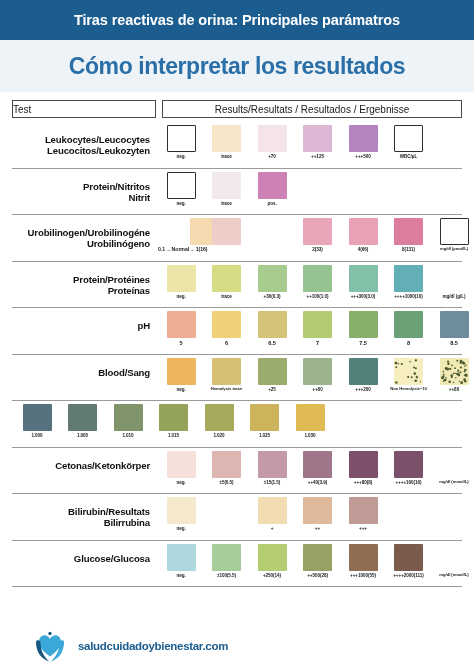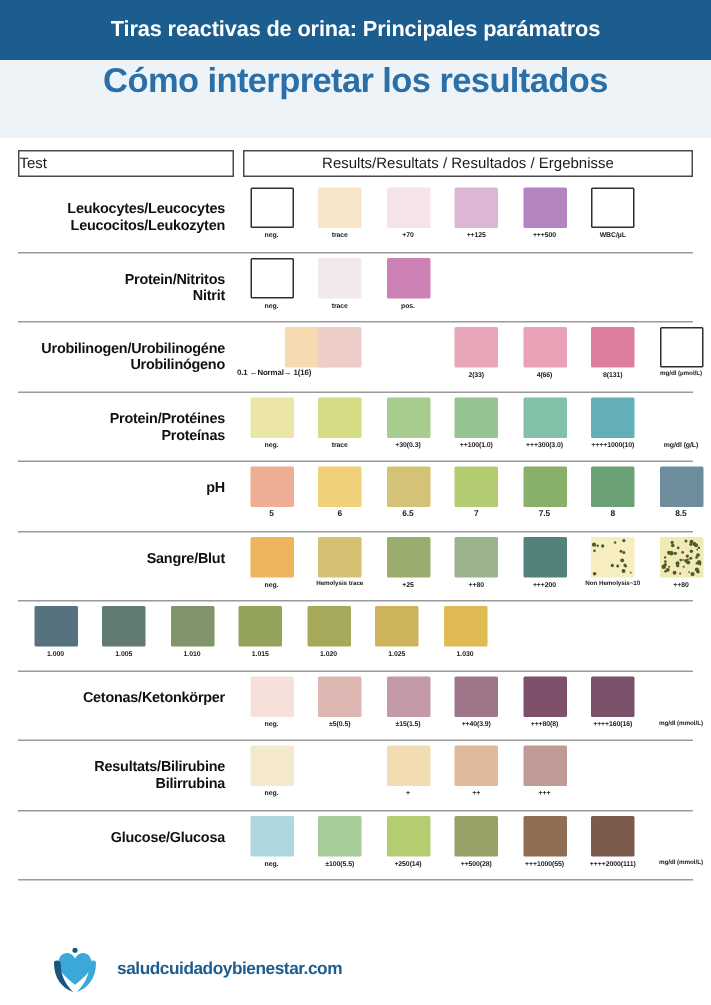--- a/index.html
+++ b/index.html
@@ -15,21 +15,21 @@
   .topbar {
     height:40px; background:#1c5d8f;
     display:flex; align-items:center; justify-content:center;
   }
   .topbar-title {
     color:#ffffff; font-size:14.5px; font-weight:bold;
     letter-spacing:-0.1px; white-space:nowrap;
   }
   .subbar {
     height:52px; background:#eef3f7;
-    display:flex; justify-content:center;
+    display:flex; align-items:center; justify-content:center;
   }
   .subbar-title {
     color:#2a6fa8; font-size:23px; font-weight:bold;
     letter-spacing:-0.4px; white-space:nowrap;
   }
 
   
   .table-wrap { padding:8px 12px 0 12px; }
 
   .head-row { display:flex; gap:6px; height:18px; margin-bottom:4px; }
@@ -262,21 +262,21 @@
               <div class="caption big">8</div>
             </div>
             <div class="cell" style="left: 275px;">
               <div class="chip" style="background: rgb(110, 141, 156);"></div>
               <div class="caption big">8.5</div>
             </div>
           </div>
         </div>
         <div class="row">
           <div class="row-label">
-            <span>Sangre/Blut</span>
+            <span>Blood/Sang</span>
           </div>
           <div class="swatches">
             <div class="cell" style="left: 2px;">
               <div class="chip" style="background: rgb(238, 180, 94);"></div>
               <div class="caption">neg.</div>
             </div>
             <div class="cell" style="left: 47.5px;">
               <div class="chip" style="background: rgb(216, 192, 115);"></div>
               <div class="caption two">Hemolysis trace</div>
             </div>
@@ -427,21 +427,21 @@
               <div class="chip" style="background: rgb(122, 80, 106);"></div>
               <div class="caption">++++160(16)</div>
             </div>
             <div class="cell unit" style="left: 275px;">
               <div class="caption two">mg/dl (mmol/L)</div>
             </div>
           </div>
         </div>
         <div class="row">
           <div class="row-label">
-            <span>Resultats/Bilirubine</span>
+            <span>Bilirubin/Resultats</span>
             <span>Bilirrubina</span>
           </div>
           <div class="swatches">
             <div class="cell" style="left: 2px;">
               <div class="chip" style="background: rgb(244, 233, 205);"></div>
               <div class="caption">neg.</div>
             </div>
             <div class="cell" style="left: 93px;">
               <div class="chip" style="background: rgb(242, 220, 178);"></div>
               <div class="caption">+</div>

